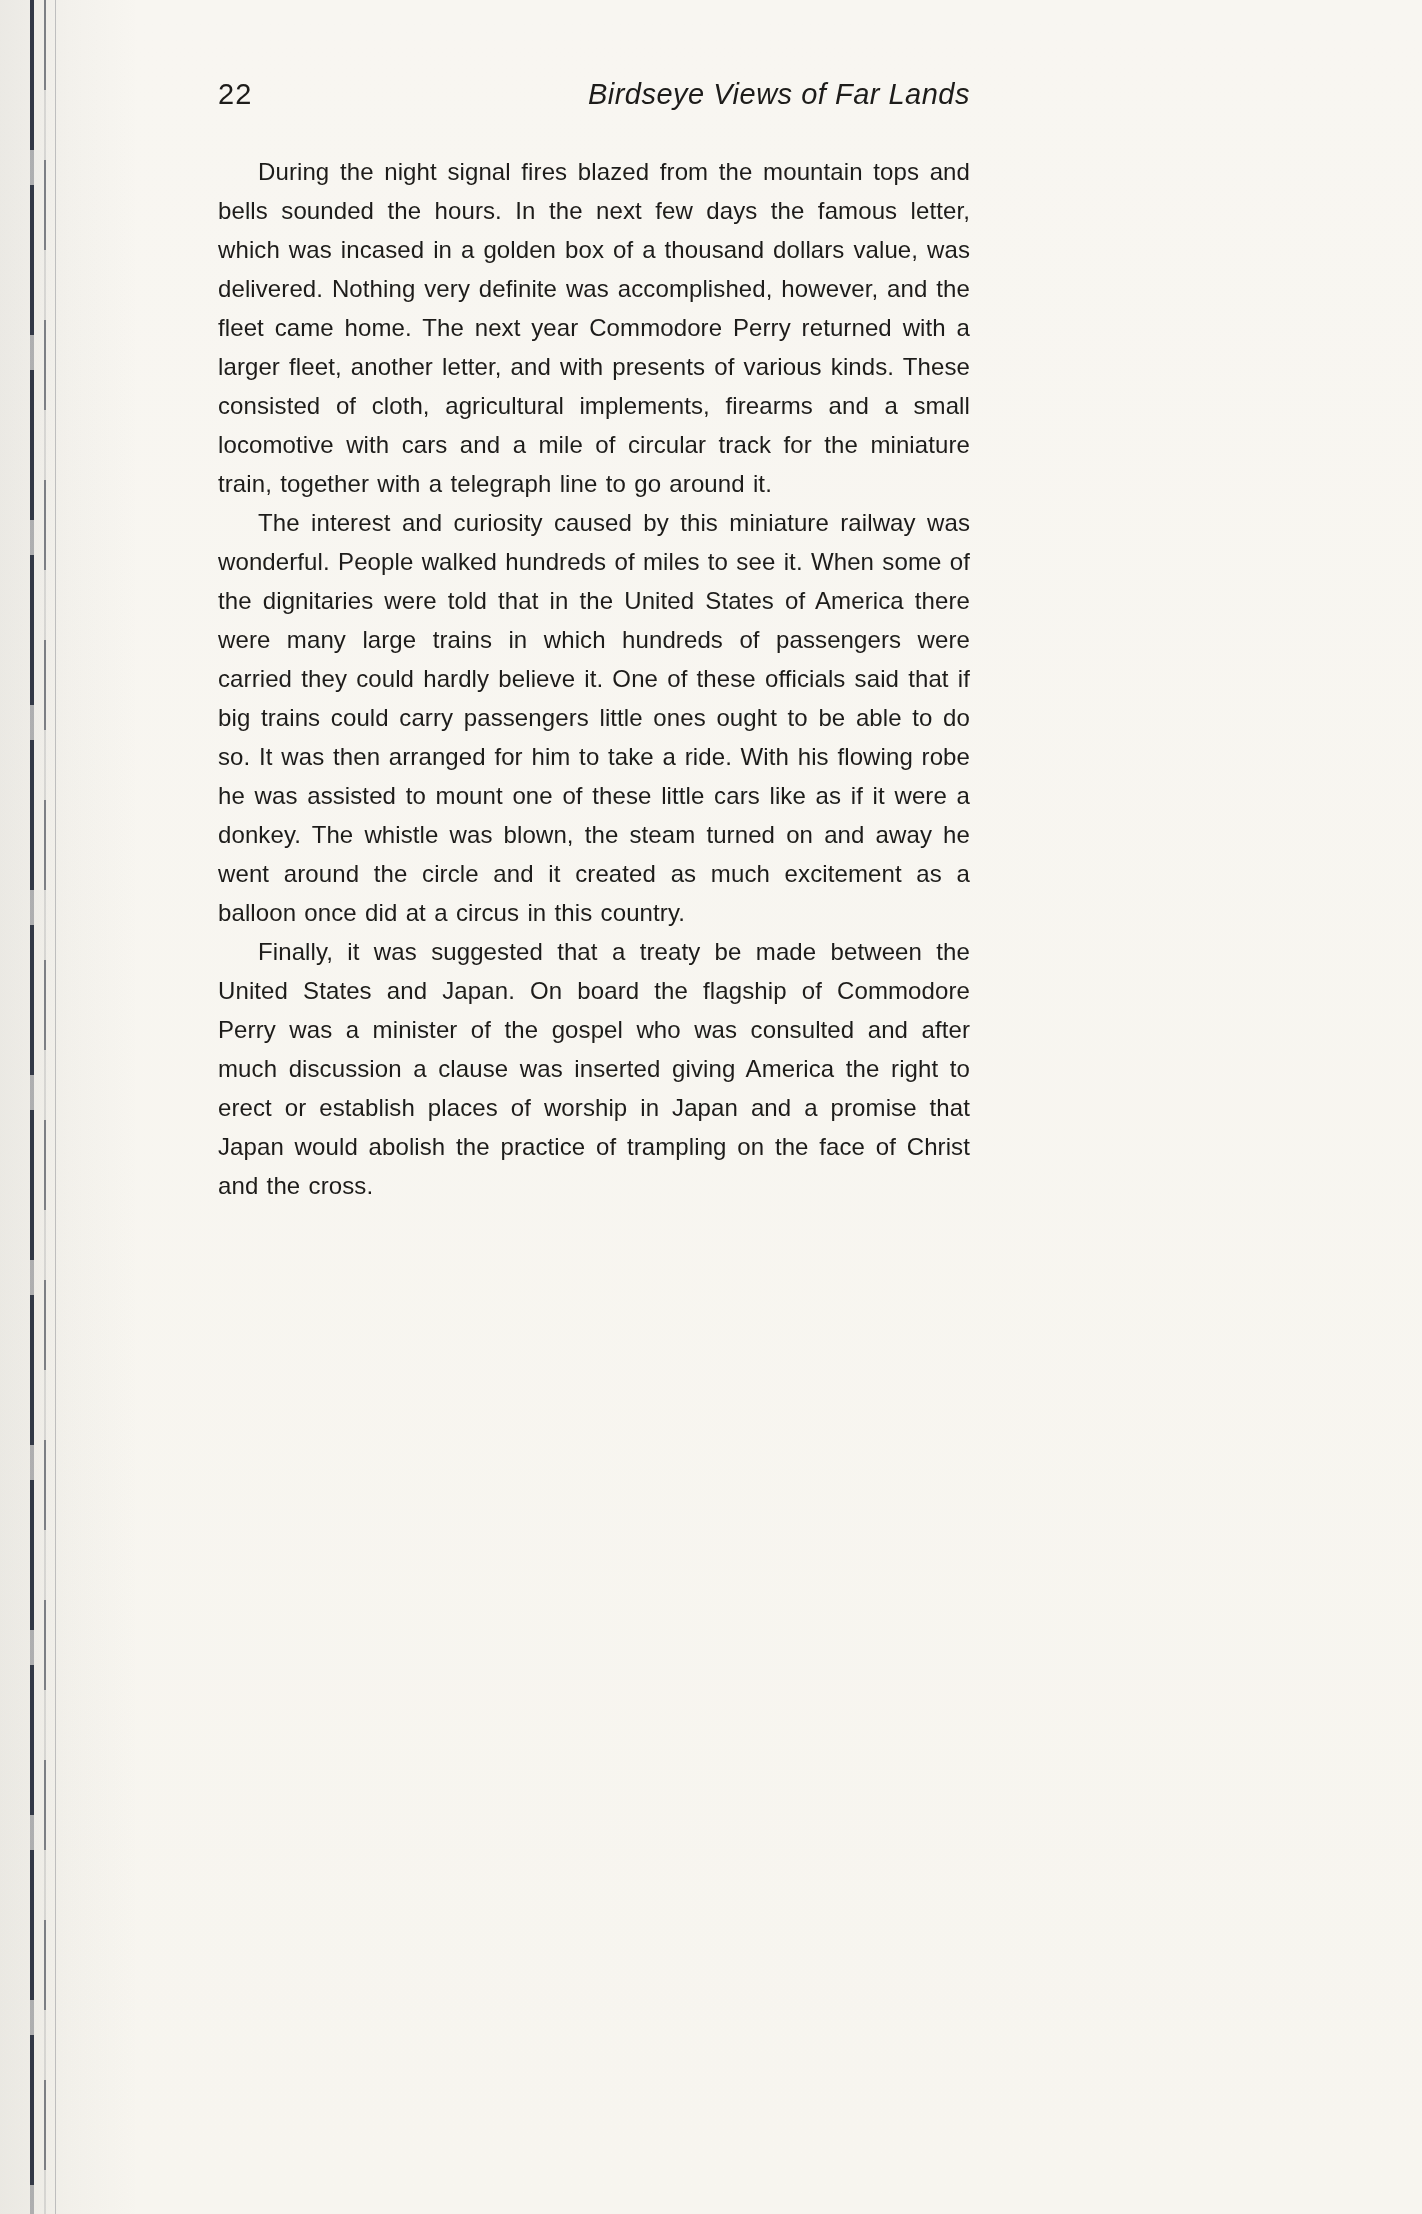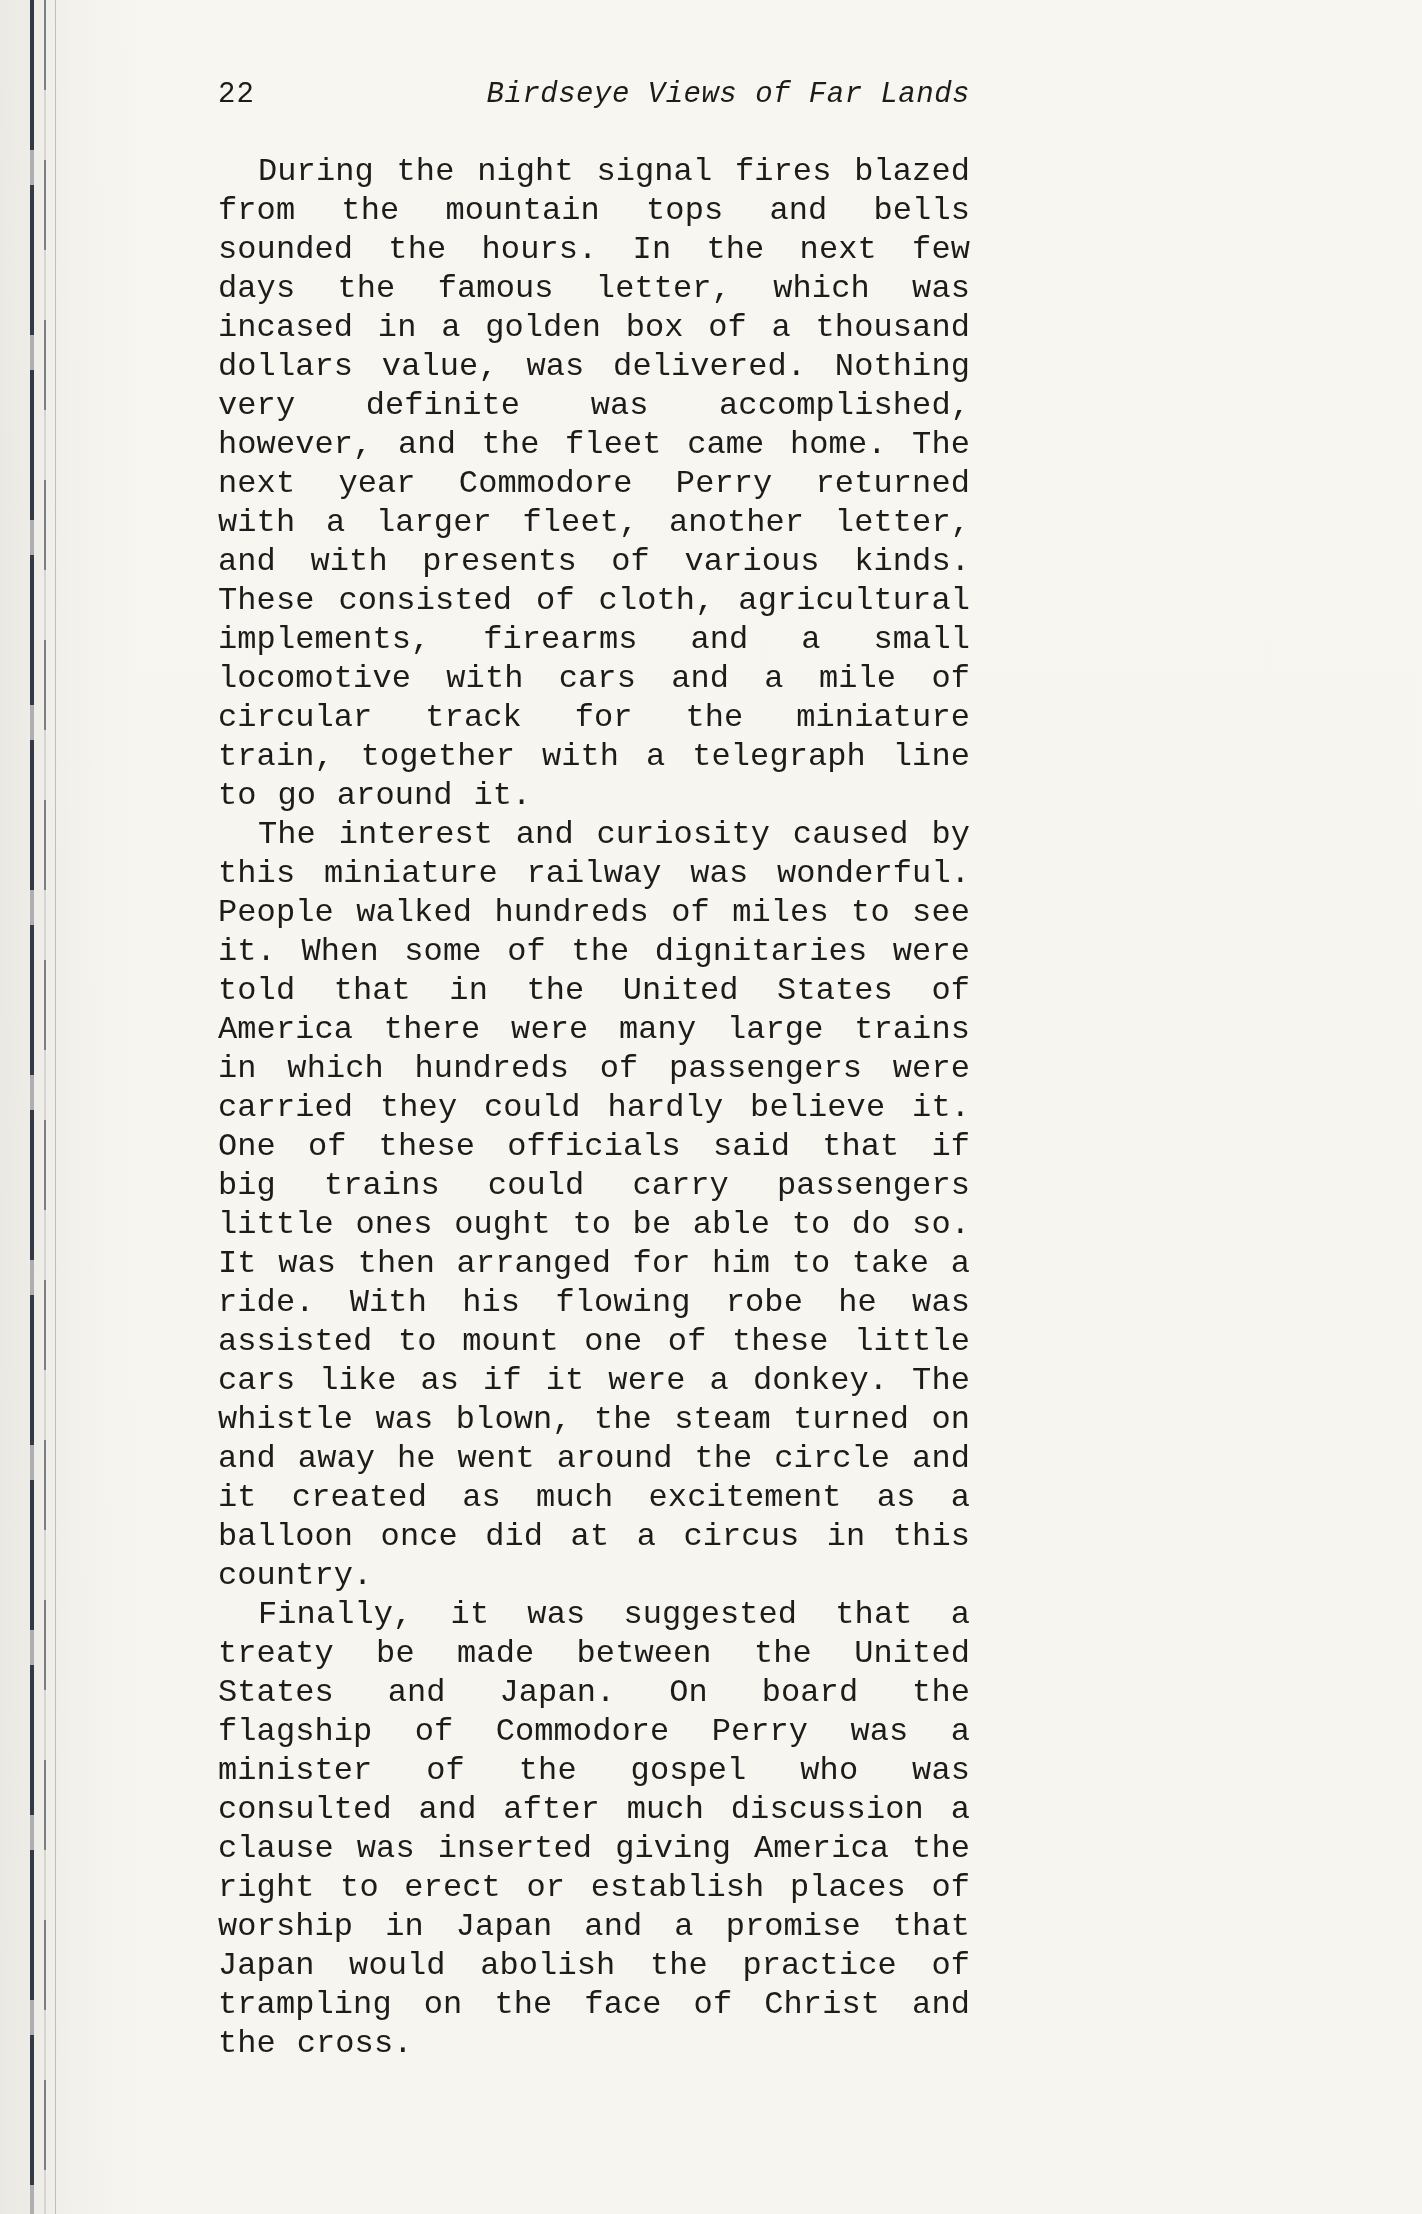--- a/index.html
+++ b/index.html
@@ -9,21 +9,21 @@
   }
   .page {
     position: relative;
     width: 1422px;
     height: 2214px;
     margin: 0 auto;
     background:
       linear-gradient(to right, rgba(120,120,115,0.10) 0px, rgba(120,120,115,0.04) 70px, rgba(0,0,0,0) 140px),
       linear-gradient(#f8f6f1, #f7f5ef);
     overflow: hidden;
-    font-family: Liberation Mono, monospace;
+    font-family: Liberation Sans, sans-serif;
     color: #1d1c1a;
   }
   
   .gutter-line-1 {
     position: absolute; top: 0; bottom: 0; left: 30px; width: 4px;
     background: repeating-linear-gradient(to bottom,
       rgba(25,32,48,0.88) 0px, rgba(25,32,48,0.88) 150px,
       rgba(25,32,48,0.30) 150px, rgba(25,32,48,0.30) 185px);
   }
   .gutter-line-2 {
@@ -58,21 +58,21 @@
     position: absolute;
     left: 0;
     right: 0;
     top: 0;
     text-align: right;
     font-style: italic;
     letter-spacing: 0.5px;
   }
   .body-copy p {
     margin: 0;
-    font-size: 32px;
+    font-size: 24px;
     line-height: 39px;
     text-align: justify;
     text-indent: 40px;
     letter-spacing: 0.1px;
     word-spacing: 1.5px;
   }
 </style>
 </head>
 <body>
 

